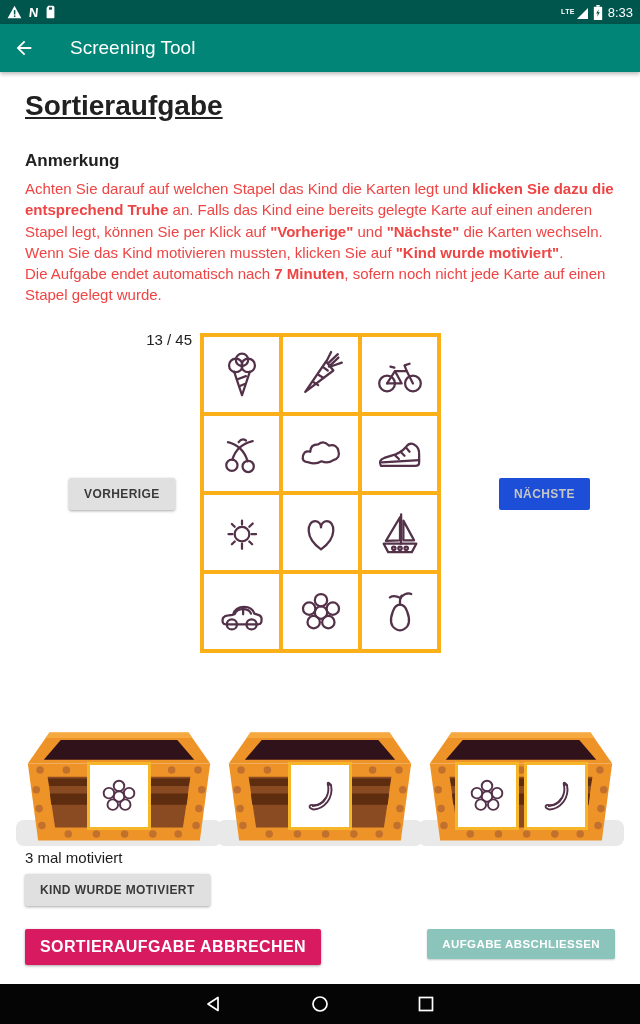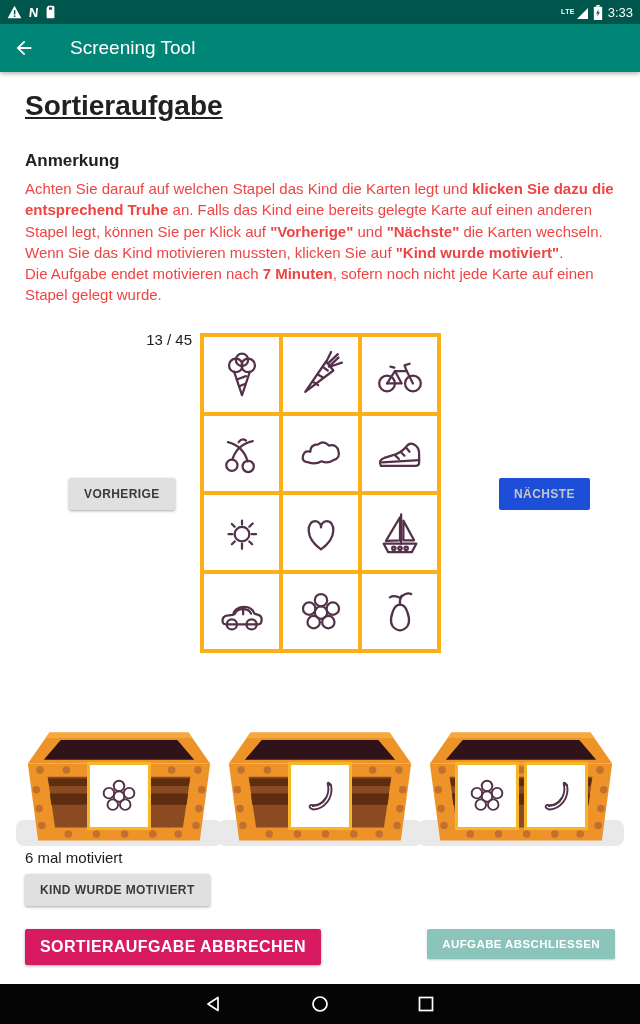--- a/index.html
+++ b/index.html
@@ -246,39 +246,39 @@
     <div class="sb-right">
       <span class="sb-lte">LTE</span>
       <span class="sb-signal"></span>
       <span class="sb-ico">
         <svg width="10" height="15" viewBox="0 0 12 18">
             <rect x="4" y="0" width="4" height="2" fill="#fff"></rect>
             <rect x="1" y="2" width="10" height="16" rx="1" fill="#fff"></rect>
             <path d="M6.8 5 L3.8 10.2 H5.8 L5 14 L8.2 8.6 H6.2 Z" fill="#00564d"></path>
           </svg>
       </span>
-      <span class="sb-time">3:33</span>
+      <span class="sb-time">8:33</span>
     </div>
   </div>
 
   <div class="app-bar">
     <div class="back-btn">
       <svg width="22" height="22" viewBox="0 0 24 24">
           <path d="M20 11 H7.8 L13.4 5.4 L12 4 L4 12 L12 20 L13.4 18.6 L7.8 13 H20 Z" fill="#fff"></path>
         </svg>
     </div>
     <div class="app-title">Screening Tool</div>
   </div>
 
   <div class="h1">Sortieraufgabe</div>
   <div class="h2">Anmerkung</div>
   <div class="note">
       <div class="note-line"><span>Achten Sie darauf auf welchen Stapel das Kind die Karten legt und </span><b>klicken Sie dazu die entsprechend Truhe</b><span> an. Falls das Kind eine bereits gelegte Karte auf einen anderen Stapel legt, können Sie per Klick auf </span><b>"Vorherige"</b><span> und </span><b>"Nächste"</b><span> die Karten wechseln.</span></div>
       <div class="note-line"><span>Wenn Sie das Kind motivieren mussten, klicken Sie auf </span><b>"Kind wurde motiviert"</b><span>.</span></div>
-      <div class="note-line"><span>Die Aufgabe endet motivieren nach </span><b>7 Minuten</b><span>, sofern noch nicht jede Karte auf einen Stapel gelegt wurde.</span></div>
+      <div class="note-line"><span>Die Aufgabe endet automatisch nach </span><b>7 Minuten</b><span>, sofern noch nicht jede Karte auf einen Stapel gelegt wurde.</span></div>
     </div>
 
   <div class="counter">13 / 45</div>
   <div class="card-grid">
       <div class="grid-cell">
         <svg class="card-icon" viewBox="0 0 48 48">
           <use href="#sym-ice-cream"></use>
         </svg>
       </div>
       <div class="grid-cell">
@@ -381,21 +381,21 @@
           </div>
           <div class="chest-card">
             <svg class="card-icon small" viewBox="0 0 48 48">
               <use href="#sym-banana"></use>
             </svg>
           </div>
         </div>
       </div>
     </div>
 
-  <div class="motiv-count">6 mal motiviert</div>
+  <div class="motiv-count">3 mal motiviert</div>
   <button class="btn btn-motiv">KIND WURDE MOTIVIERT</button>
 
   <button class="btn btn-cancel">SORTIERAUFGABE ABBRECHEN</button>
   <button class="btn btn-finish">AUFGABE ABSCHLIESSEN</button>
 
   <div class="nav-bar">
     <div class="nav-btn">
       <svg width="18" height="18" viewBox="0 0 18 18">
           <polygon points="13,2.5 13,15.5 3,9" fill="none" stroke="#fff" stroke-width="1.7" stroke-linejoin="round"></polygon>
         </svg>

